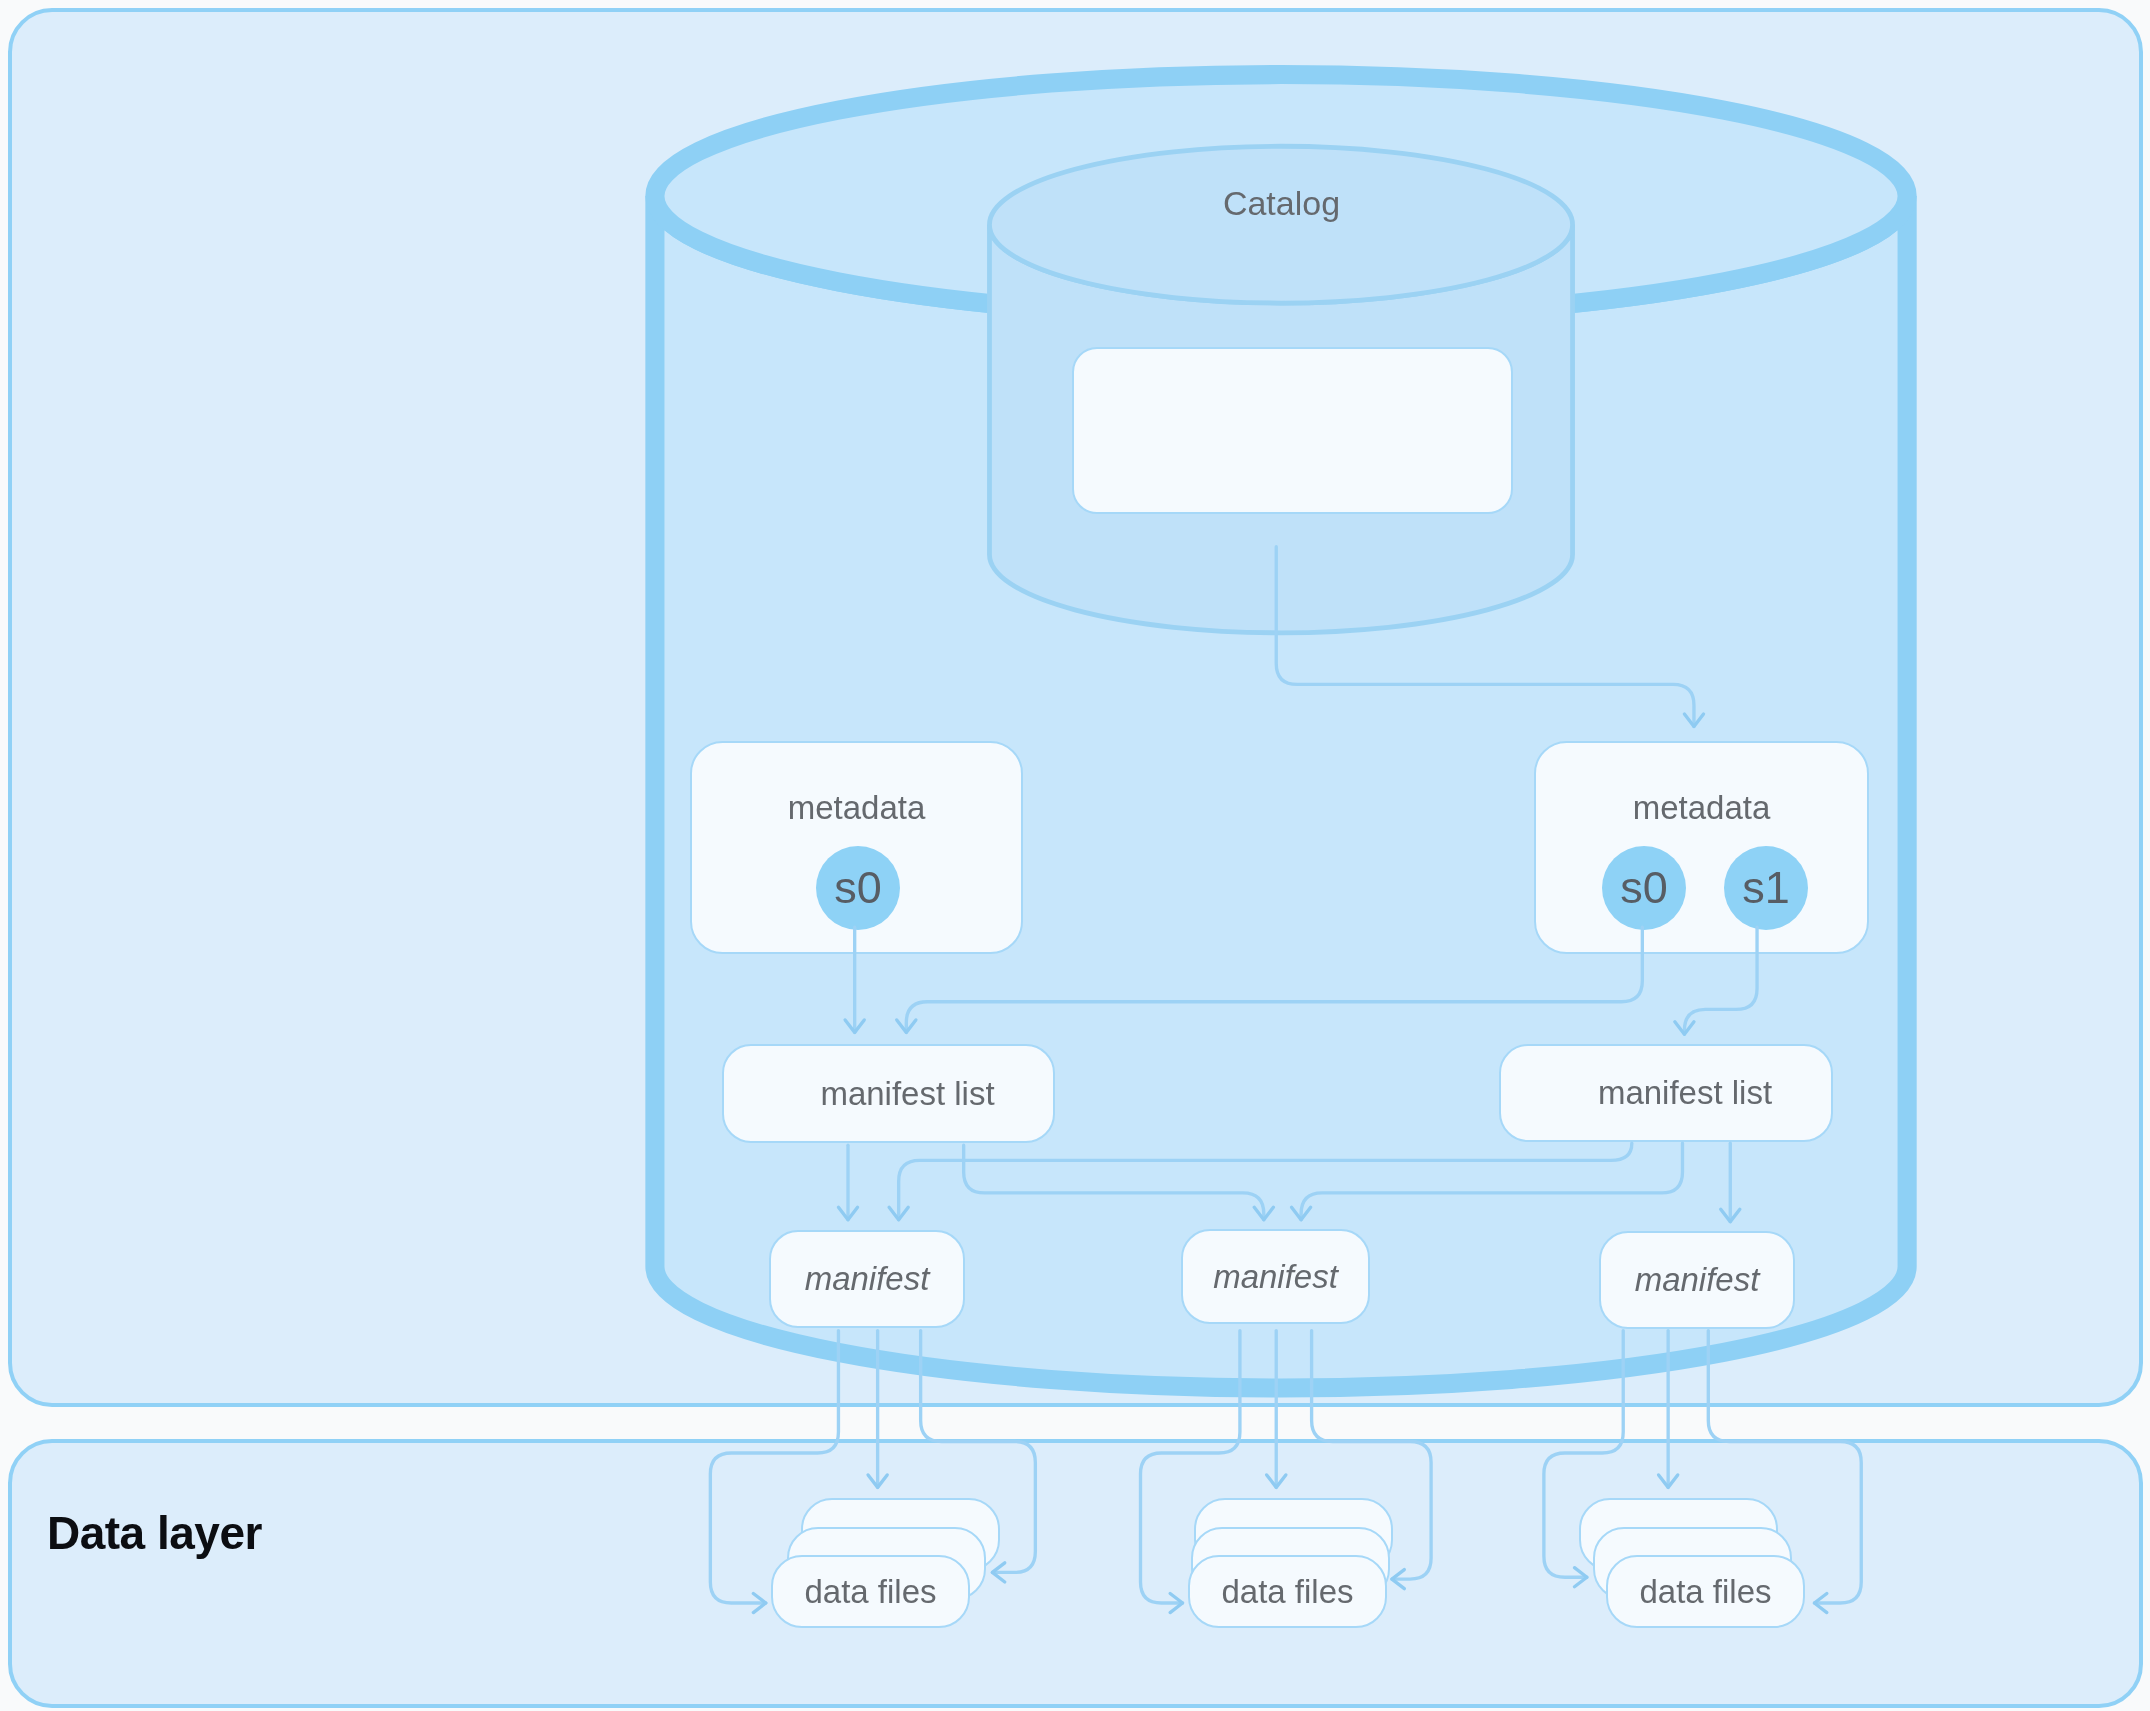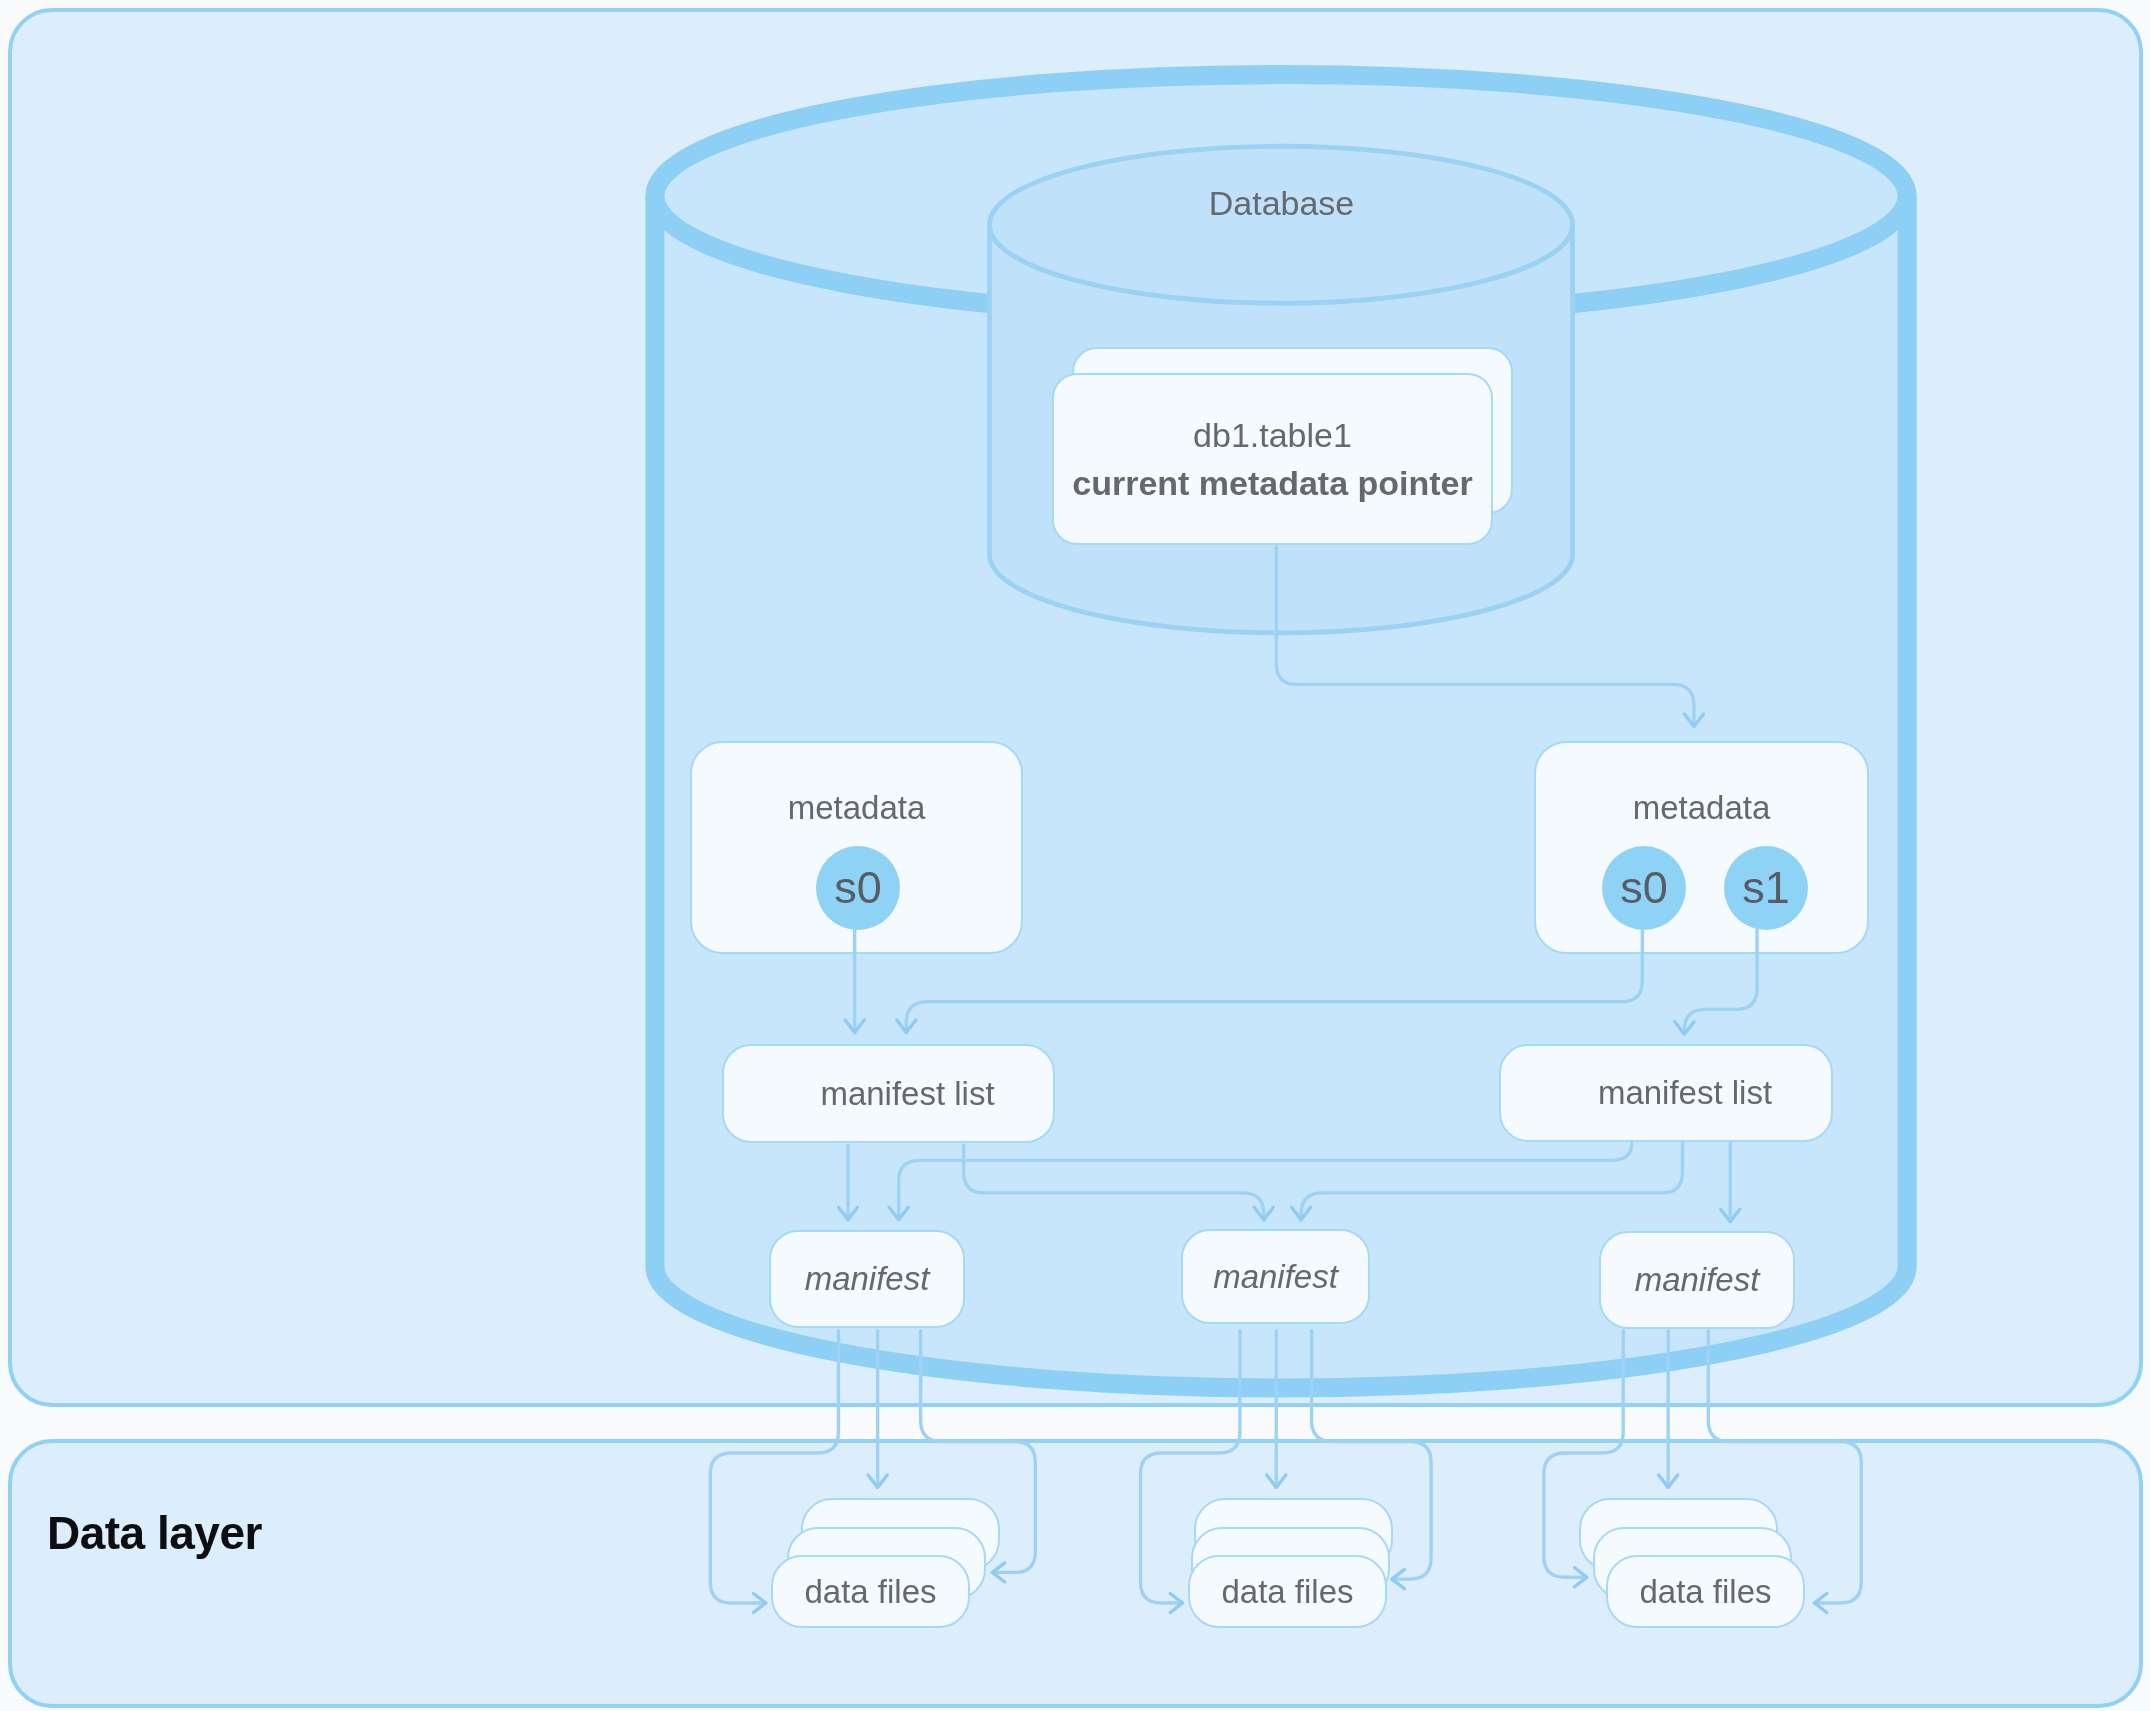--- a/index.html
+++ b/index.html
@@ -93,26 +93,22 @@
     <g>
       <path class="cyl-body-outer" d="M 685 205 L 685 1325 A 655 127 0 0 0 1995 1325 L 1995 205 A 655 127 0 0 1 685 205 Z"></path>
       <ellipse class="cyl-top-outer" cx="1340" cy="205" rx="655" ry="127"></ellipse>
     </g>
     <g>
       <path class="cyl-body-inner" d="M 1035 235 L 1035 580 A 305 82 0 0 0 1645 580 L 1645 235 A 305 82 0 0 1 1035 235 Z"></path>
       <ellipse class="cyl-top-inner" cx="1340" cy="235" rx="305" ry="82"></ellipse>
     </g>
   </svg>
 
-  <div class="catalog-label">Database</div>
+  <div class="catalog-label">Catalog</div>
   <div class="node pointer-card-back"></div>
-  <div class="node pointer-card">
-    <div class="tname">db1.table1</div>
-    <div class="tsub">current metadata pointer</div>
-  </div>
 
   <div class="node metadata-box meta-left">
     <div class="mlabel">metadata</div>
     <div class="snapshot" style="left:124px;top:103px;">s0</div>
   </div>
   <div class="node metadata-box meta-right">
     <div class="mlabel">metadata</div>
     <div class="snapshot" style="left:66px;top:103px;">s0</div>
     <div class="snapshot" style="left:188px;top:103px;">s1</div>
   </div>

